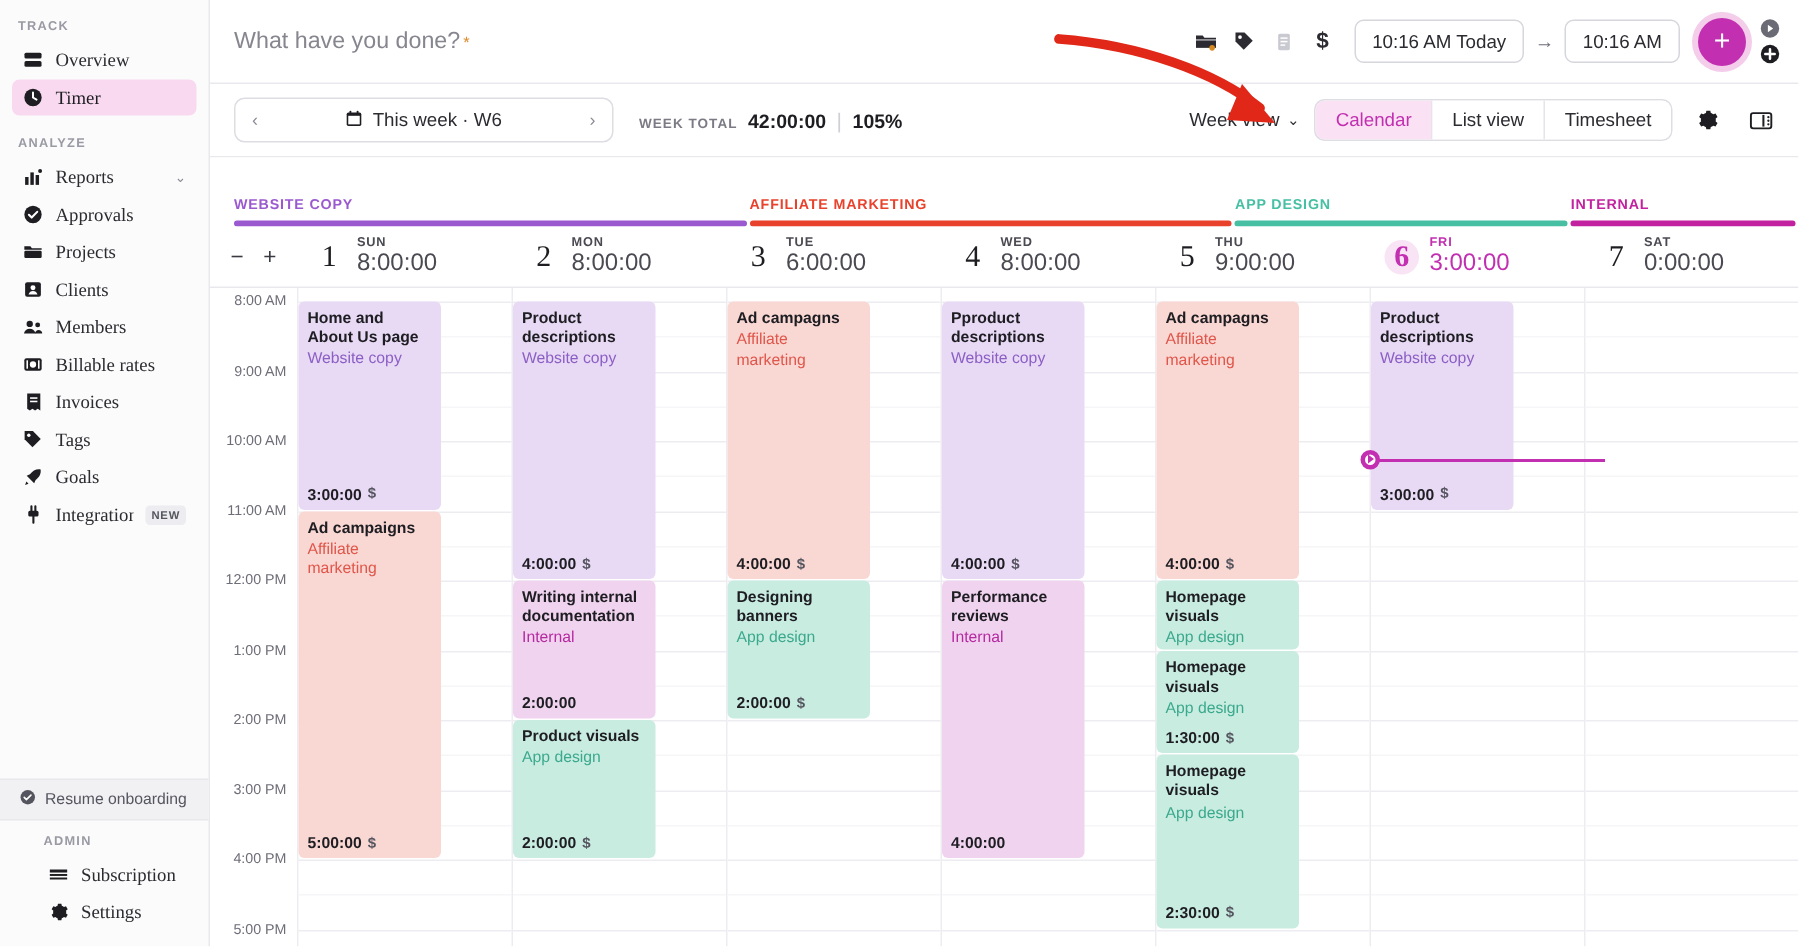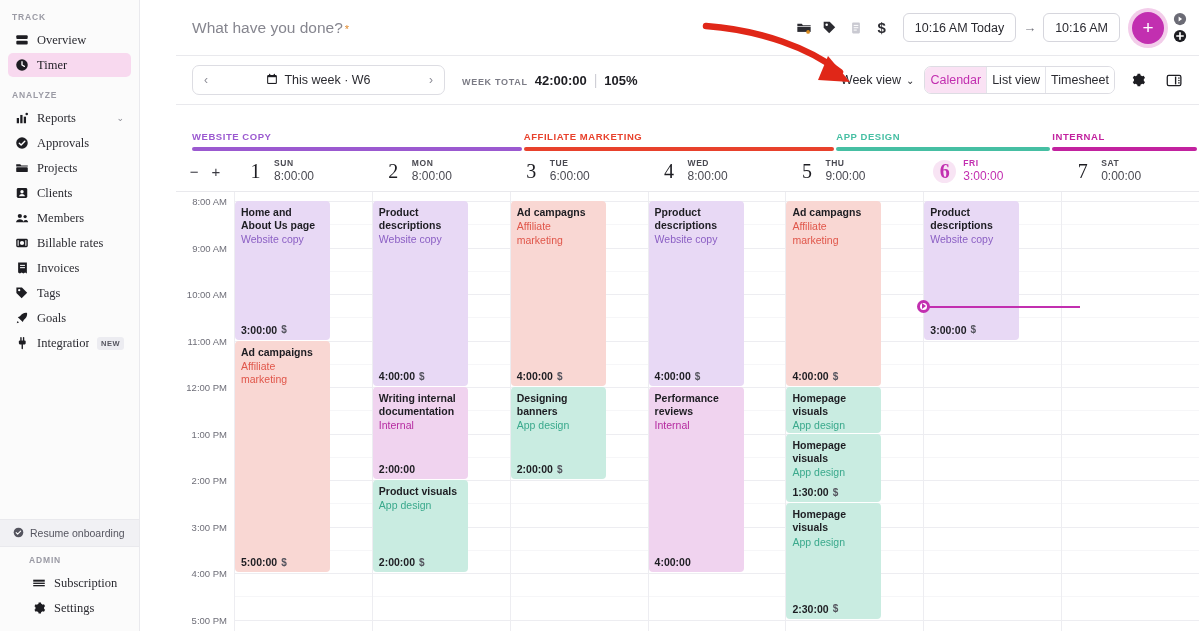--- a/index.html
+++ b/index.html
@@ -2,21 +2,21 @@
 <html><head>
 <meta charset="utf-8">
 <style>
   * { box-sizing: border-box; margin: 0; padding: 0; }
   html, body {
     width: 1199px; height: 631px;
     font-family: "Liberation Sans", sans-serif;
     background: #ffffff; overflow: hidden;
     -webkit-font-smoothing: antialiased;
   }
-  #app { display: flex; width: 1199px; height: 631px; position: relative; gap: 36px; }
+  #app { display: flex; width: 1199px; height: 631px; position: relative; }
 
   
   #sidebar {
     width: 140px; height: 631px; background: #fbfbfb;
     border-right: 1px solid #e9e9ed; position: relative; flex: 0 0 140px;
   }
   .sb-section {
     font-size: 8.5px; font-weight: bold; letter-spacing: .85px;
     color: #9a9aa4; padding: 12px 0 5px 12px; text-transform: uppercase;
   }
@@ -88,21 +88,21 @@
   #wt-caption { font-size: 9px; font-weight: bold; letter-spacing: .7px; color: #7b7b85; text-transform: uppercase; }
   #wt-value { font-size: 13px; font-weight: bold; color: #1d1d22; }
   #wt-div { color: #cfcfd6; font-size: 14px; }
   #wt-pct { font-size: 13px; font-weight: bold; color: #1d1d22; }
   #toolbar-right { margin-left: auto; display: flex; align-items: center; gap: 10px; }
   #view-select { display: flex; align-items: center; gap: 5px; font-size: 12.5px; color: #2b2b31; cursor: pointer; }
   #view-toggle {
     display: flex; border: 1px solid #dddde3; border-radius: 7px; overflow: hidden; background: #fff; height: 28px;
   }
   .vt-btn {
-    padding: 0 5px; display: flex; align-items: center; font-size: 12.5px;
+    padding: 0 13px; display: flex; align-items: center; font-size: 12.5px;
     color: #2b2b31; cursor: pointer; border-right: 1px solid #e4e4ea; background: #fff;
   }
   .vt-btn:last-child { border-right: none; }
   .vt-btn.active { background: #fae2f4; color: #c22fb0; }
 
   
   #project-bars { height: 46px; flex: 0 0 46px; display: flex; align-items: flex-end; padding-left: 16px; background: #fff; }
   .pb { display: flex; flex-direction: column; justify-content: flex-end; padding-right: 2px; }
   .pb-name { font-size: 9.5px; font-weight: bold; letter-spacing: .55px; text-transform: uppercase; padding-bottom: 5px; white-space: nowrap; }
   .pb-line { height: 4px; border-radius: 2px; }
@@ -113,21 +113,21 @@
   .zc { cursor: pointer; }
   .day-head { flex: 1 1 0; display: flex; align-items: center; gap: 7px; padding-left: 10px; min-width: 0; }
   .day-num {
     font-size: 20px; color: #1d1d22; font-family: "Liberation Serif", serif;
     width: 23px; height: 23px; display: flex; align-items: center; justify-content: center;
   }
   .day-head.today .day-num { background: #f8e4f4; color: #c22fb0; border-radius: 50%; font-weight: bold; }
   .day-meta { display: flex; flex-direction: column; line-height: 1.25; }
   .day-dow { font-size: 8.5px; font-weight: bold; letter-spacing: .55px; color: #4a4a52; text-transform: uppercase; }
   .day-head.today .day-dow { color: #c22fb0; }
-  .day-dur { font-size: 12px; color: #4a4a52; }
+  .day-dur { font-size: 16px; color: #4a4a52; }
   .day-head.today .day-dur { color: #c22fb0; }
 
   #grid-wrap { flex: 1; position: relative; overflow: hidden; background: #fff; }
   #grid { position: absolute; inset: 0; display: flex; }
   #time-col { width: 58px; flex: 0 0 58px; position: relative; }
   .tl {
     position: absolute; right: 7px; font-size: 9.5px; color: #6e6e78;
     transform: translateY(-50%); white-space: nowrap;
   }
   #days { flex: 1; display: flex; position: relative; }

